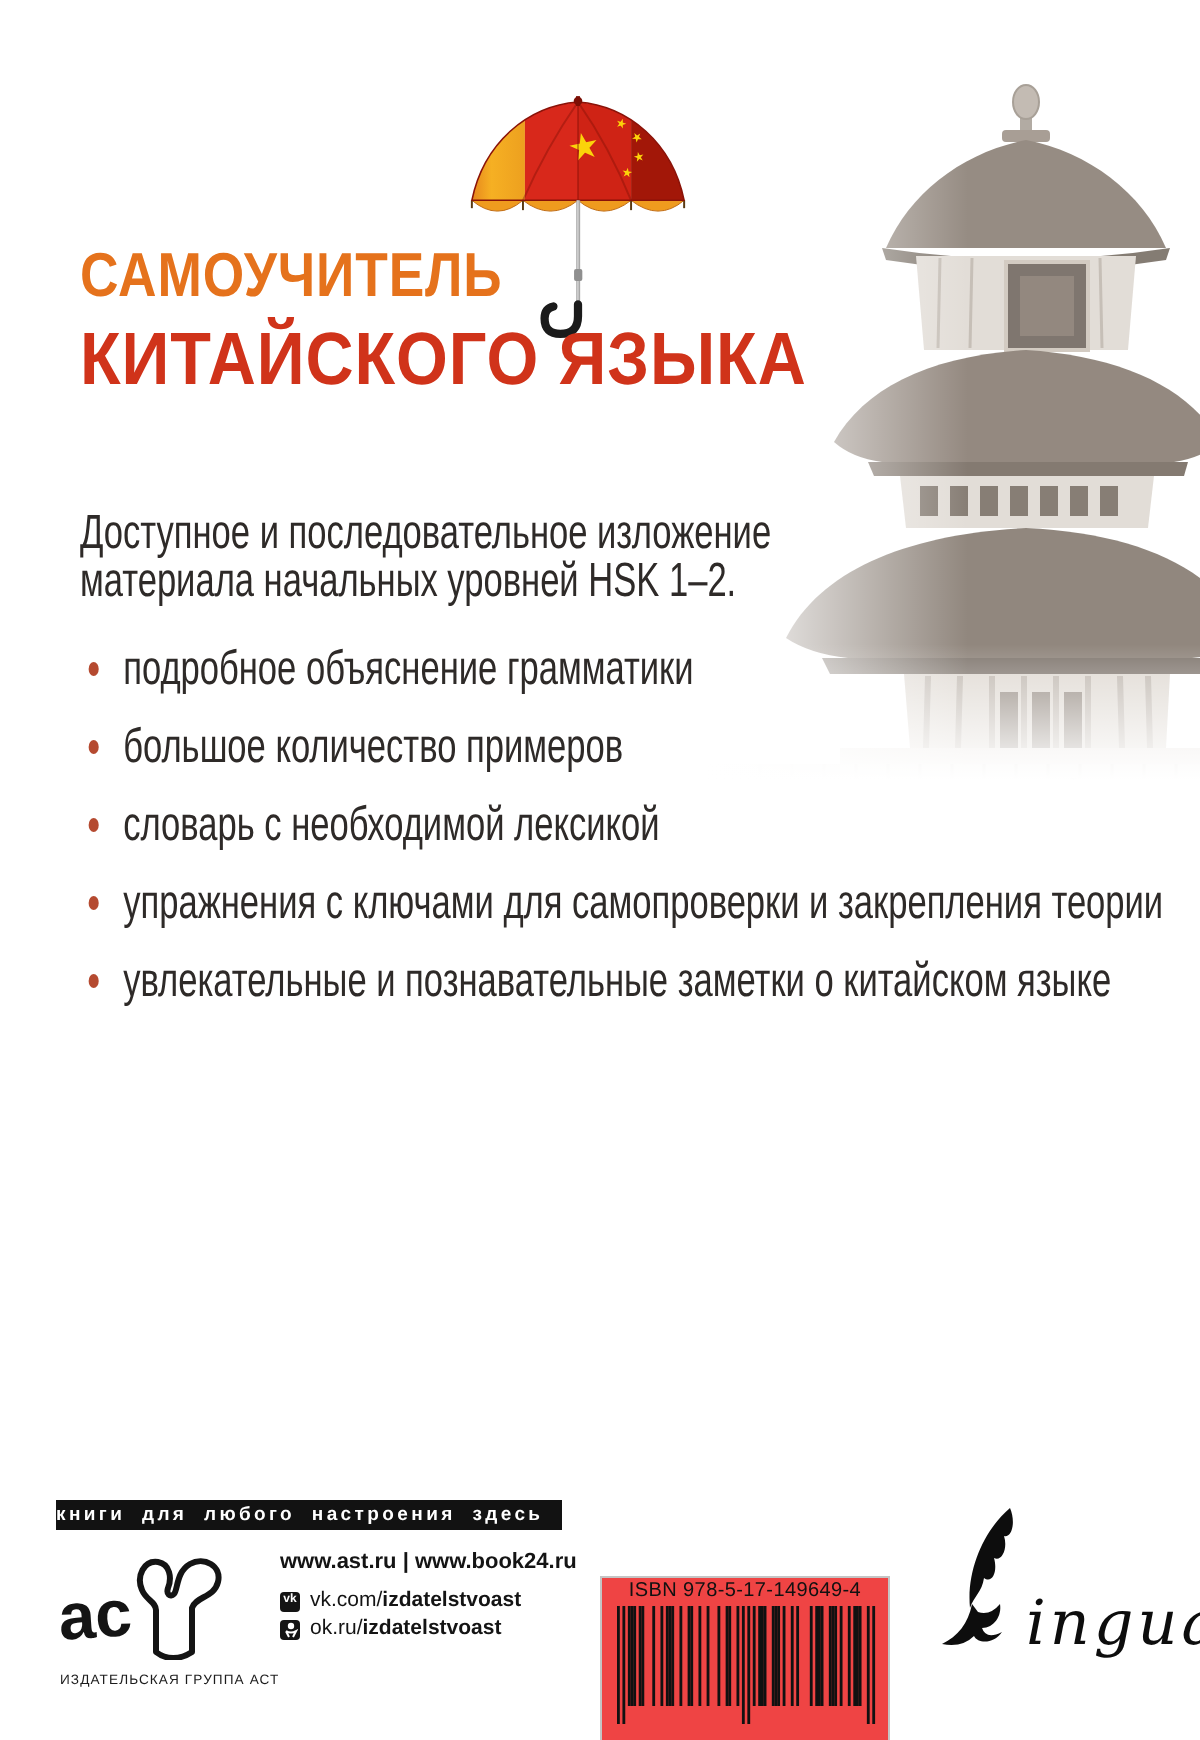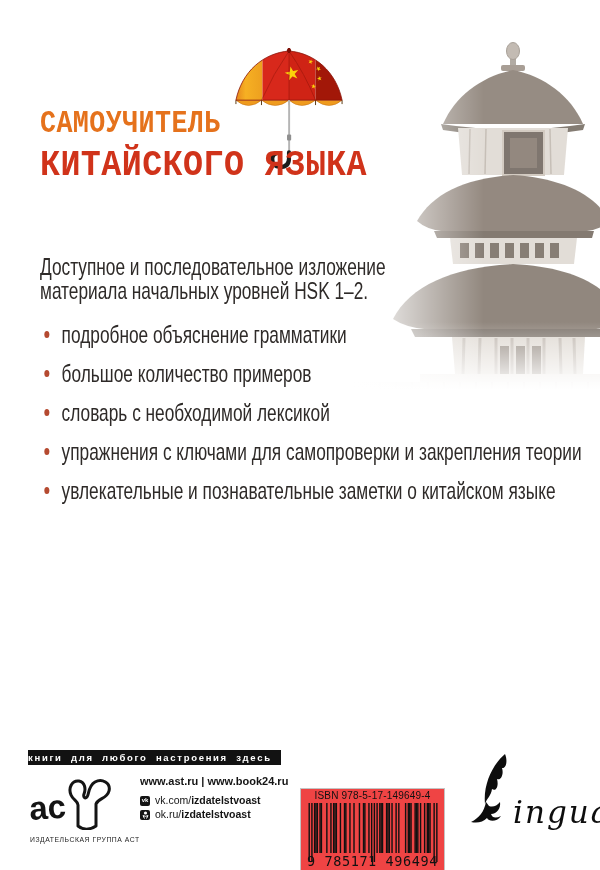--- a/index.html
+++ b/index.html
@@ -6,21 +6,21 @@
   .cover{position:relative;width:600px;height:870px;background:#fff;overflow:hidden;
          font-family:"Liberation Sans",sans-serif;}
 
   
   .temple{position:absolute;top:26px;right:0;width:246px;height:376px;z-index:1;}
 
   
   .umbrella{position:absolute;left:232px;top:47px;width:114px;height:124px;z-index:3;}
 
   
-  .title-block{position:absolute;left:40px;top:107px;z-index:4;white-space:nowrap;font-family:Liberation Mono, monospace;}
+  .title-block{position:absolute;left:40px;top:121px;z-index:4;white-space:nowrap;}
   .title-l1{font-size:31px;font-weight:bold;color:#e5721c;line-height:34px;
             transform:scaleX(.86);transform-origin:0 0;letter-spacing:.5px;}
   .title-l2{font-size:37px;font-weight:bold;color:#d0331a;line-height:41px;margin-top:4px;
             transform:scaleX(.90);transform-origin:0 0;letter-spacing:.5px;}
 
   
   .copy{position:absolute;left:40px;top:255px;width:760px;z-index:4;color:#2e2a28;
         transform:scaleX(.72);transform-origin:0 0;}
   .intro{font-size:24px;line-height:24px;margin:0 0 20px 0;}
   ul.features{list-style:none;margin:0;padding:0;}
@@ -312,21 +312,20 @@
         <rect x="109.77" y="0" width="1.41" height="50"></rect>
         <rect x="111.13" y="0" width="1.41" height="50"></rect>
         <rect x="113.85" y="0" width="1.41" height="50"></rect>
         <rect x="117.92" y="0" width="1.41" height="50"></rect>
         <rect x="120.64" y="0" width="1.41" height="50"></rect>
         <rect x="121.99" y="0" width="1.41" height="50"></rect>
         <rect x="123.35" y="0" width="1.41" height="50"></rect>
         <rect x="127.43" y="0" width="1.41" height="59"></rect>
         <rect x="130.14" y="0" width="1.41" height="59"></rect>
       </svg>
-    <div class="ean-digits">9 785171 496494</div>
   </div>
 
   <div class="lingua">
     <svg width="132" height="86" viewBox="0 0 132 86">
       <path d="M38,2 C26,12 16,32 18,52 C20,46 24,44 25,37 C29,40 32,34 30,27 C34,29 37,22 35,16 C39,17 41,9 38,2 Z" fill="#0d0d0d"></path>
       <path d="M19,50 C17,60 12,66 4,70 Q14,72 20,66 C22,70 30,70 34,64 Q26,68 24,62 C30,62 34,56 33,50 Q28,56 22,54 Z" fill="#0d0d0d"></path>
     </svg>
     <span class="lingua-rest"><span>ingua</span></span>
   </div>
 

